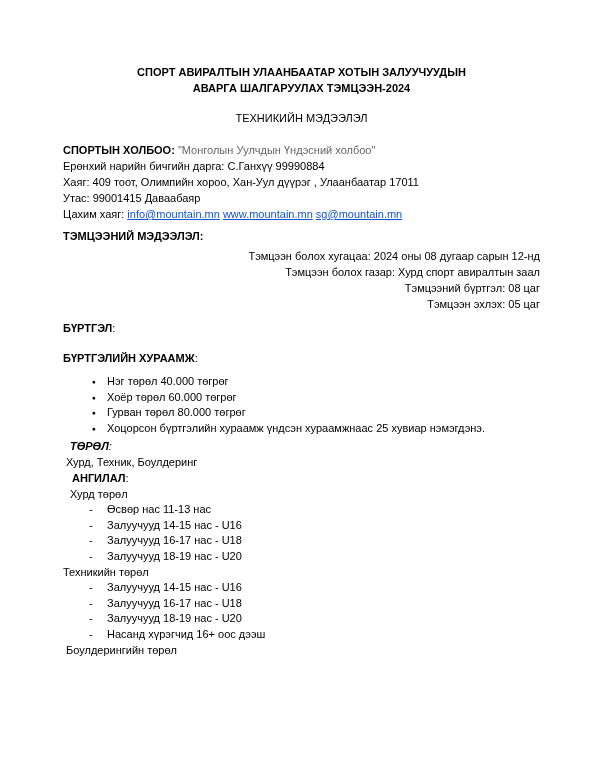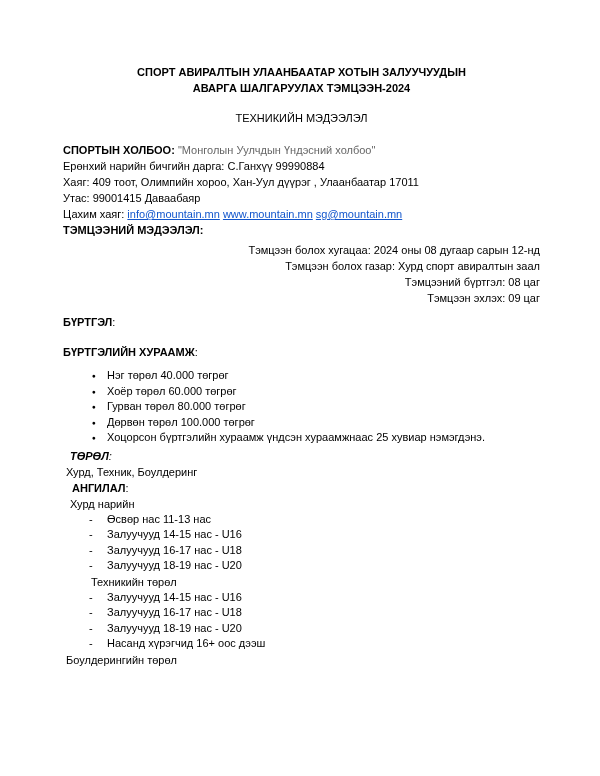--- a/index.html
+++ b/index.html
@@ -17,38 +17,38 @@
     line-height: 16px;
     color: #000000;
   }
   .title-block { text-align: center; font-weight: 700; }
   .subtitle { text-align: center; font-weight: 400; margin-top: 14px; }
   .federation { margin-top: 16px; }
   .b { font-weight: 700; }
   .muted { color: #666666; }
   a.doc-link { color: #1155cc; text-decoration: underline; cursor: pointer; }
   .sec-heading { font-weight: 700; }
-  .comp-heading { margin-top: 0; }
+  .comp-heading { margin-top: 6px; }
   .comp-lines { margin-top: 4px; text-align: right; }
   .reg-heading { margin-top: 8px; }
   .fee-heading { margin-top: 14px; }
   .colon { font-weight: 400; }
   ul { list-style: none; padding: 0; margin: 0; }
   ul.bullets { margin-top: 8px; line-height: 15.5px; }
   ul.bullets li { position: relative; padding-left: 44px; }
   ul.bullets li::before {
     content: "●";
     position: absolute; left: 29px; top: 0;
     font-size: 6.5px; line-height: 15.5px;
   }
   .torol-heading { margin-top: 2px; padding-left: 7px; font-style: italic; }
   .torol-value { padding-left: 3px; }
   .angilal-heading { margin-top: 0; padding-left: 9px; }
   .group-label.g1 { padding-left: 7px; }
-  .group-label.g2 { padding-left: 0; margin-left: 28px; }
+  .group-label.g2 { padding-left: 0; }
   .group-label.g3 { padding-left: 3px; }
   ul.dashes { line-height: 15.5px; }
   ul.dashes li { position: relative; padding-left: 44px; }
   ul.dashes li::before {
     content: "-";
     position: absolute; left: 26px; top: 0;
   }
 </style>
 </head>
 <body>
@@ -76,41 +76,40 @@
       <a class="doc-link">www.mountain.mn</a>
       <a class="doc-link">sg@mountain.mn</a>
     </div>
   </div>
 
   <div class="sec-heading comp-heading">ТЭМЦЭЭНИЙ МЭДЭЭЛЭЛ:</div>
   <div class="comp-lines">
     <div>Тэмцээн болох хугацаа: 2024 оны 08 дугаар сарын 12-нд</div>
     <div>Тэмцээн болох газар: Хурд спорт авиралтын заал</div>
     <div>Тэмцээний бүртгэл: 08 цаг</div>
-    <div>Тэмцээн эхлэх: 09 цаг</div>
+    <div>Тэмцээн эхлэх: 05 цаг</div>
   </div>
 
   <div class="reg-heading"><span class="b">БҮРТГЭЛ</span><span class="colon">:</span></div>
 
   <div class="fee-heading"><span class="b">БҮРТГЭЛИЙН ХУРААМЖ</span><span class="colon">:</span></div>
 
   <ul class="bullets">
     <li>Нэг төрөл 40.000 төгрөг</li>
     <li>Хоёр төрөл 60.000 төгрөг</li>
     <li>Гурван төрөл 80.000 төгрөг</li>
-    <li>Дөрвөн төрөл 100.000 төгрөг</li>
     <li>Хоцорсон бүртгэлийн хураамж үндсэн хураамжнаас 25 хувиар нэмэгдэнэ.</li>
   </ul>
 
   <div class="torol-heading"><span class="b">ТӨРӨЛ</span><span class="colon">:</span></div>
   <div class="torol-value">Хурд, Техник, Боулдеринг</div>
 
   <div class="sec-heading angilal-heading"><span class="b">АНГИЛАЛ</span><span class="colon">:</span></div>
 
-  <div class="group-label g1">Хурд нарийн</div>
+  <div class="group-label g1">Хурд төрөл</div>
   <ul class="dashes">
     <li>Өсвөр нас 11-13 нас</li>
     <li>Залуучууд 14-15 нас - U16</li>
     <li>Залуучууд 16-17 нас - U18</li>
     <li>Залуучууд 18-19 нас - U20</li>
   </ul>
 
   <div class="group-label g2">Техникийн төрөл</div>
   <ul class="dashes">
     <li>Залуучууд 14-15 нас - U16</li>

